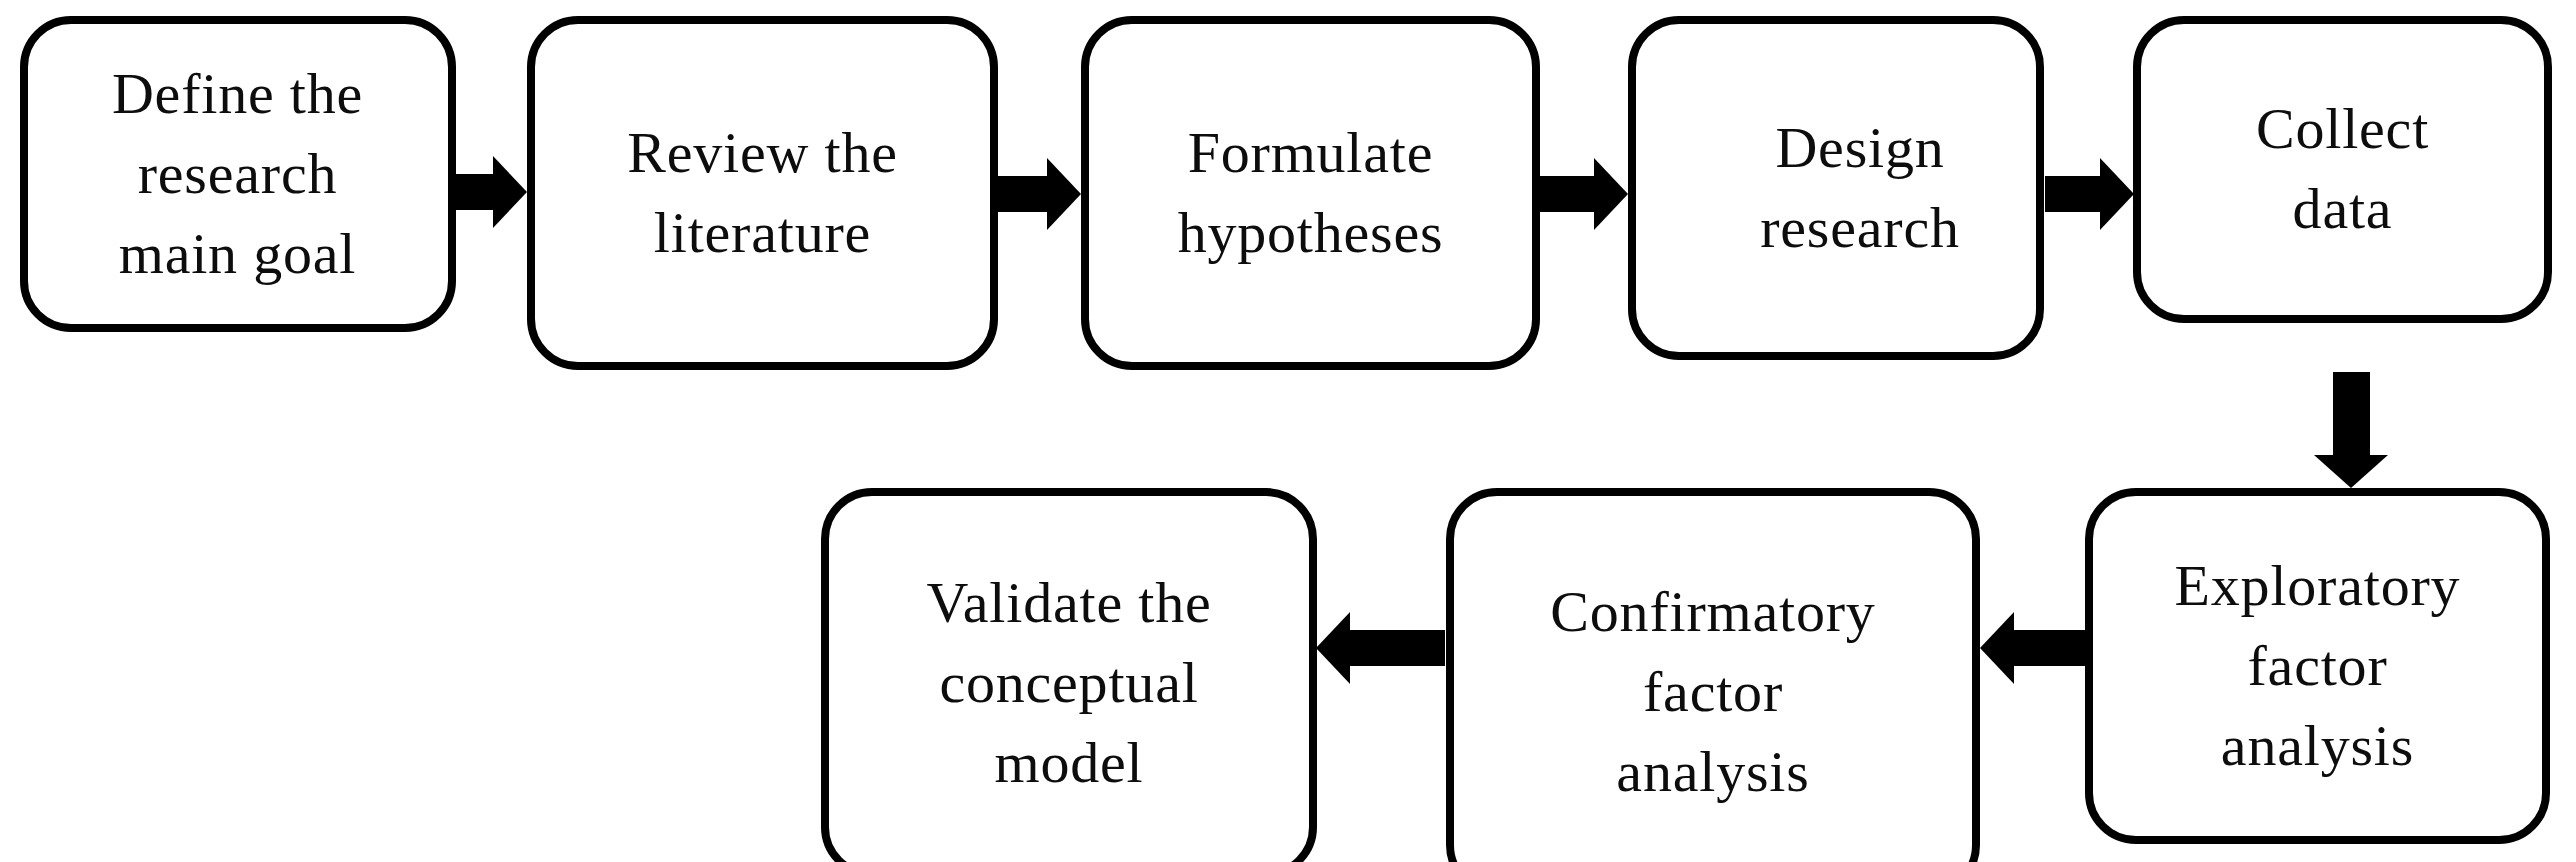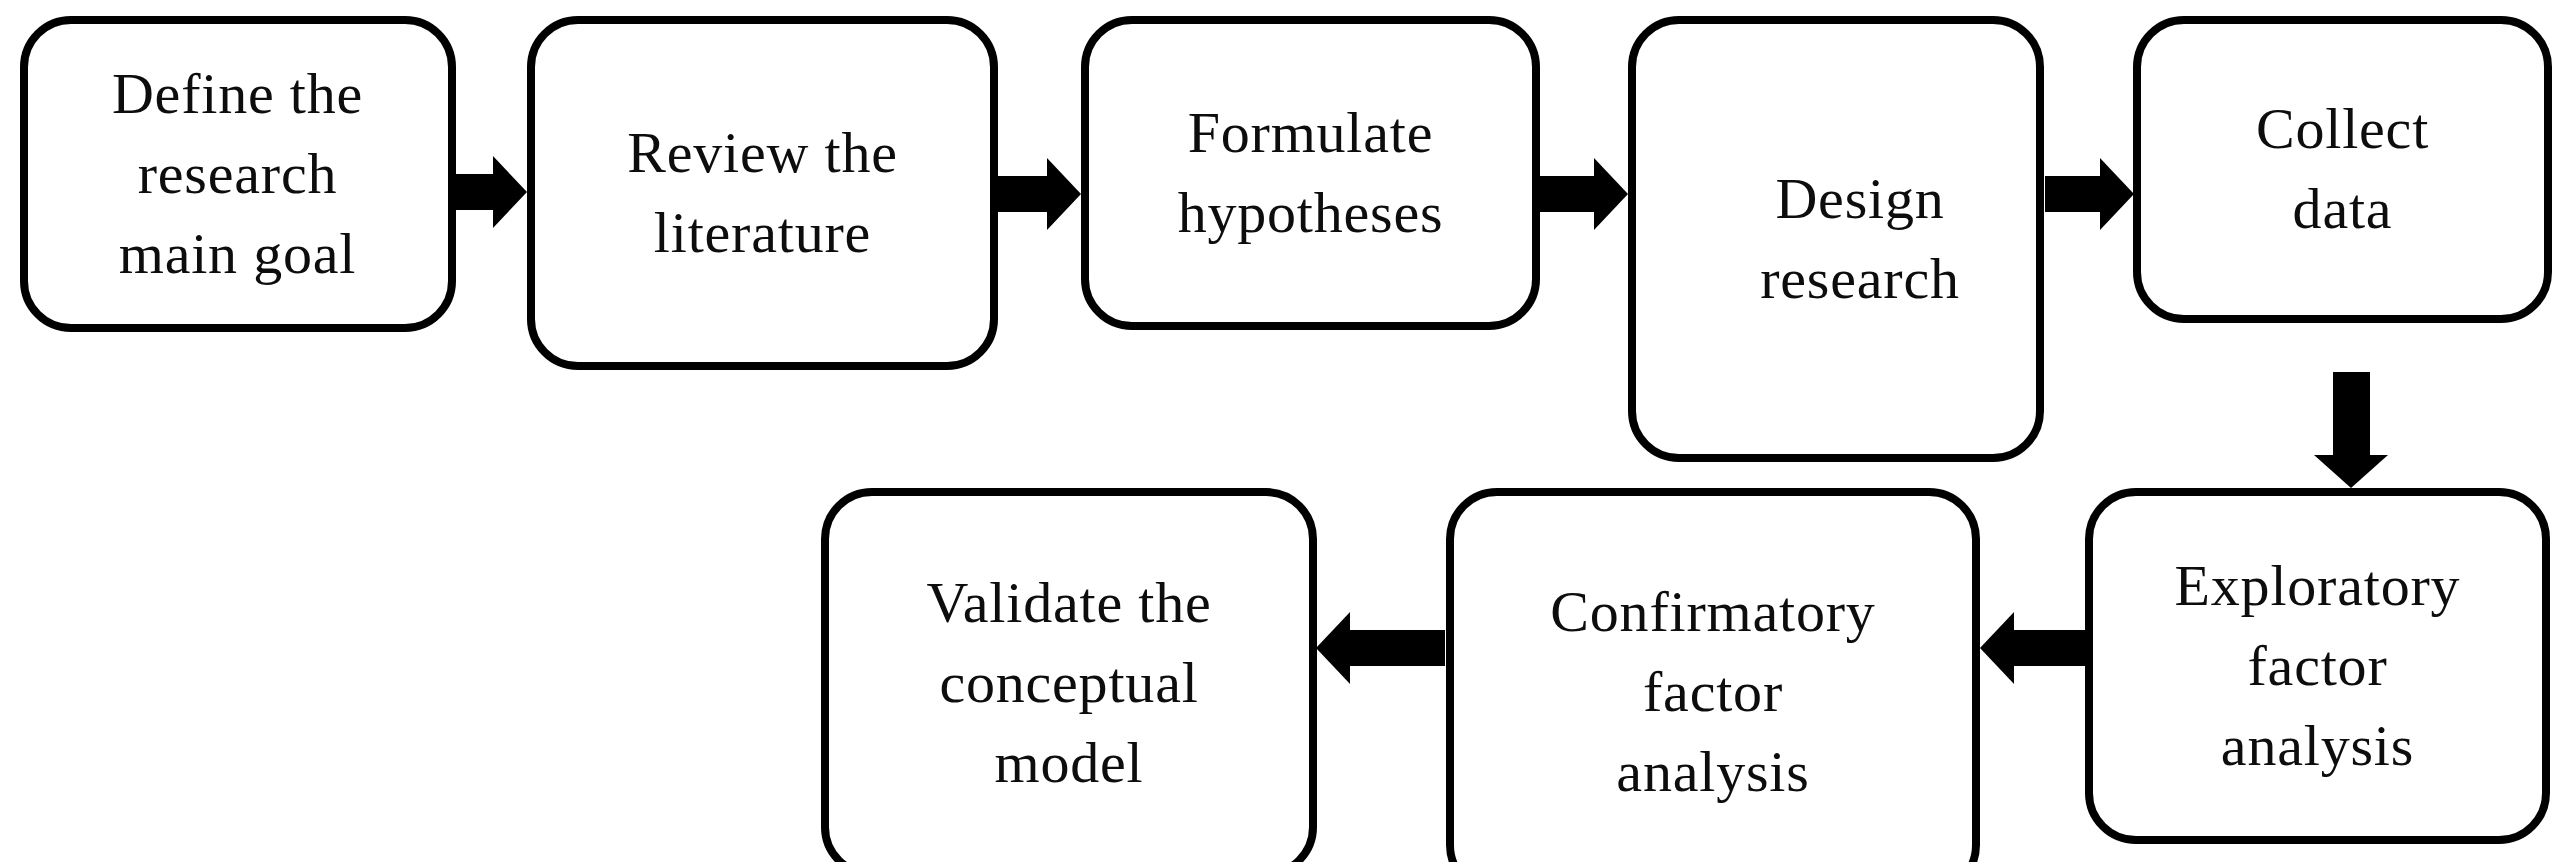--- a/index.html
+++ b/index.html
@@ -91,28 +91,28 @@
 
   <div class="arrow-right" style="left:455px; top:156px; width:72px;"></div>
 
   <div class="flow-box" style="left:527px; top:15.6px; width:471px; height:354px;">
     <span class="label">Review the
 literature</span>
   </div>
 
   <div class="arrow-right" style="left:998px; top:158px; width:83px;"></div>
 
-  <div class="flow-box" style="left:1081px; top:15.6px; width:459px; height:314px;">
+  <div class="flow-box" style="left:1081px; top:15.6px; width:459px; height:354px;">
     <span class="label">Formulate
 hypotheses</span>
   </div>
 
   <div class="arrow-right" style="left:1540px; top:158px; width:88px;"></div>
 
-  <div class="flow-box" style="left:1628px; top:15.6px; width:416px; height:446px;padding-left:48px;">
+  <div class="flow-box" style="left:1628px; top:15.6px; width:416px; height:344px;padding-left:48px;">
     <span class="label">Design
 research</span>
   </div>
 
   <div class="arrow-right" style="left:2045px; top:158px; width:89px;"></div>
 
   <div class="flow-box" style="left:2133px; top:15.6px; width:419px; height:307px;">
     <span class="label">Collect
 data</span>
   </div>

